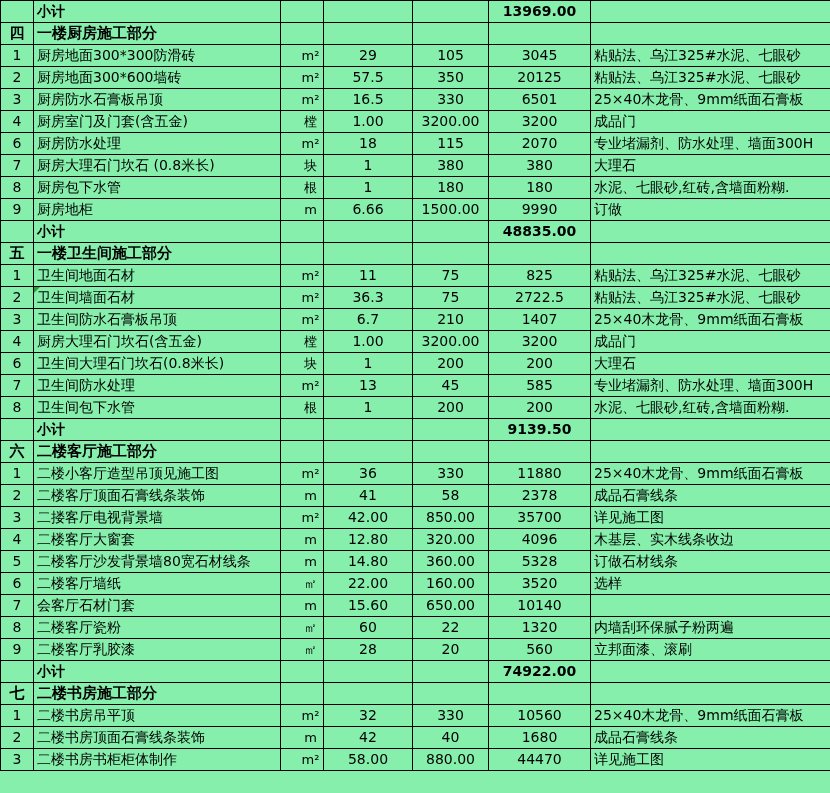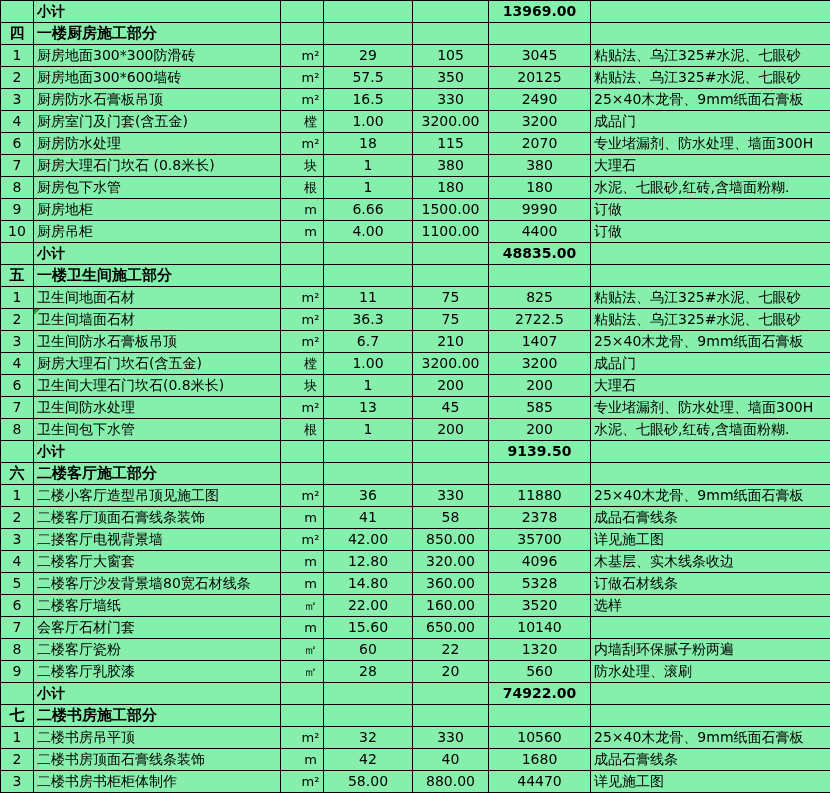--- a/index.html
+++ b/index.html
@@ -97,21 +97,21 @@
           <td class="c">350</td>
           <td class="c">20125</td>
           <td class="l">粘贴法、乌江325#水泥、七眼砂</td>
         </tr>
         <tr>
           <td class="c">3</td>
           <td class="l">厨房防水石膏板吊顶</td>
           <td class="c unit">m²</td>
           <td class="c">16.5</td>
           <td class="c">330</td>
-          <td class="c">2490</td>
+          <td class="c">6501</td>
           <td class="l">25×40木龙骨、9mm纸面石膏板</td>
         </tr>
         <tr>
           <td class="c">4</td>
           <td class="l">厨房室门及门套(含五金)</td>
           <td class="c unit">樘</td>
           <td class="c">1.00</td>
           <td class="c">3200.00</td>
           <td class="c">3200</td>
           <td class="l">成品门</td>
@@ -146,29 +146,20 @@
         <tr>
           <td class="c">9</td>
           <td class="l">厨房地柜</td>
           <td class="c unit">m</td>
           <td class="c">6.66</td>
           <td class="c">1500.00</td>
           <td class="c">9990</td>
           <td class="l">订做</td>
         </tr>
         <tr>
-          <td class="c">10</td>
-          <td class="l">厨房吊柜</td>
-          <td class="c unit">m</td>
-          <td class="c">4.00</td>
-          <td class="c">1100.00</td>
-          <td class="c">4400</td>
-          <td class="l">订做</td>
-        </tr>
-        <tr>
           <td></td>
           <td class="l subtotal">小计</td>
           <td></td>
           <td></td>
           <td></td>
           <td class="c subtotal">48835.00</td>
           <td></td>
         </tr>
         <tr>
           <td class="section-key">五</td>
@@ -332,21 +323,21 @@
           <td class="c">1320</td>
           <td class="l">内墙刮环保腻子粉两遍</td>
         </tr>
         <tr>
           <td class="c">9</td>
           <td class="l">二楼客厅乳胶漆</td>
           <td class="c unit">㎡</td>
           <td class="c">28</td>
           <td class="c">20</td>
           <td class="c">560</td>
-          <td class="l">防水处理、滚刷</td>
+          <td class="l">立邦面漆、滚刷</td>
         </tr>
         <tr>
           <td></td>
           <td class="l subtotal">小计</td>
           <td></td>
           <td></td>
           <td></td>
           <td class="c subtotal">74922.00</td>
           <td></td>
         </tr>

